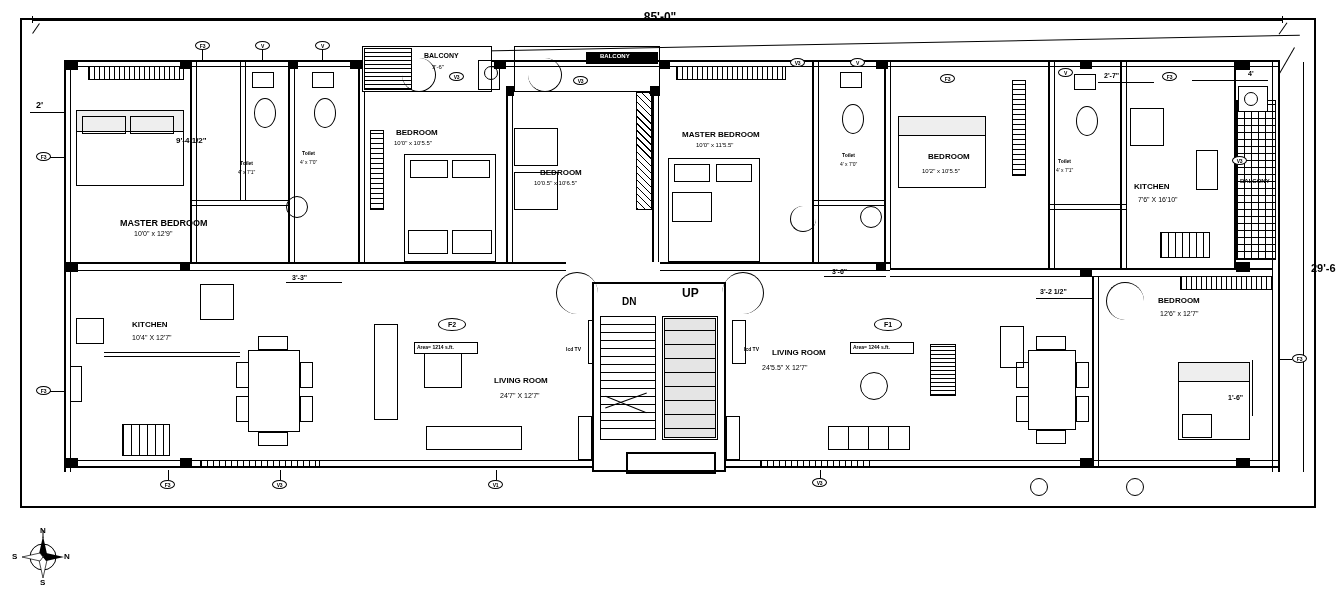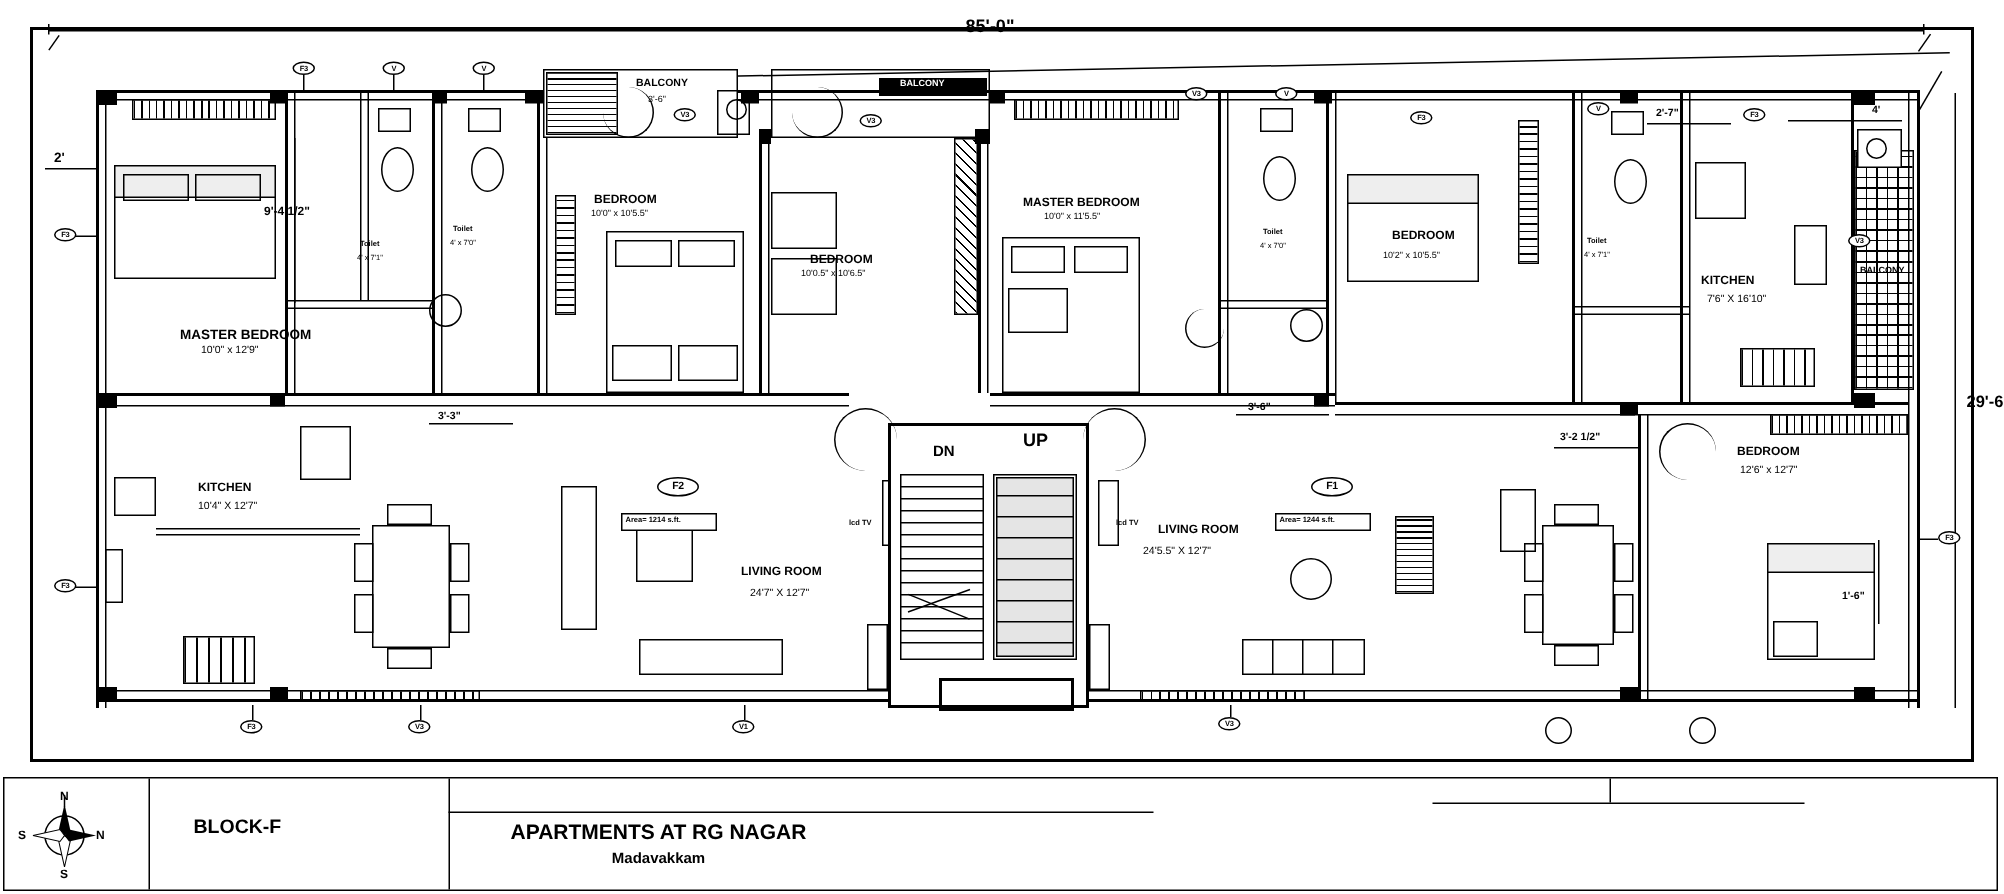--- a/index.html
+++ b/index.html
@@ -416,31 +416,20 @@
   <div class="ln vl" style="left:262px; top:50px; height:12px;"></div>
   <div class="ln vl" style="left:322px; top:50px; height:12px;"></div>
   <div class="ln vl" style="left:168px; top:470px; height:10px;"></div>
   <div class="ln vl" style="left:280px; top:470px; height:10px;"></div>
   <div class="ln vl" style="left:496px; top:470px; height:10px;"></div>
   <div class="ln vl" style="left:820px; top:470px; height:8px;"></div>
   <div class="ln hl" style="left:50px; top:157px; width:14px;"></div>
   <div class="ln hl" style="left:50px; top:391px; width:14px;"></div>
   <div class="ln hl" style="left:1280px; top:359px; width:12px;"></div>
 
-  <div id="title">
-    <div class="ln vl" style="left:96px; top:0px; height:74px;"></div>
-    <div class="ln vl" style="left:296px; top:0px; height:74px;"></div>
-    <div class="ln hl" style="left:296px; top:22px; width:470px;"></div>
-    <div class="ln hl" style="left:952px; top:16px; width:248px;"></div>
-    <div class="ln vl" style="left:1070px; top:0px; height:16px;"></div>
-
-    <div class="t f13" style="left:126px; top:24px;">BLOCK-F</div>
-    <div class="t f14 c" style="left:436px; top:27px;">APARTMENTS AT RG NAGAR</div>
-    <div class="t f10 c" style="left:436px; top:48px;">Madavakkam</div>
-  </div>
 
   <svg class="compass" viewBox="0 0 58 58">
     <circle cx="29" cy="29" r="13" fill="none" stroke="#000" stroke-width="1"></circle>
     <polygon points="29,8 33,26 29,29 25,26" fill="#000"></polygon>
     <polygon points="29,50 33,32 29,29 25,32" fill="#fff" stroke="#000" stroke-width="0.7"></polygon>
     <polygon points="8,29 26,25 29,29 26,33" fill="#fff" stroke="#000" stroke-width="0.7"></polygon>
     <polygon points="50,29 32,25 29,29 32,33" fill="#000"></polygon>
     <line x1="29" y1="2" x2="29" y2="10" stroke="#000" stroke-width="1"></line>
   </svg>
   <div class="t f8" style="left:40px; top:526px;">N</div>

